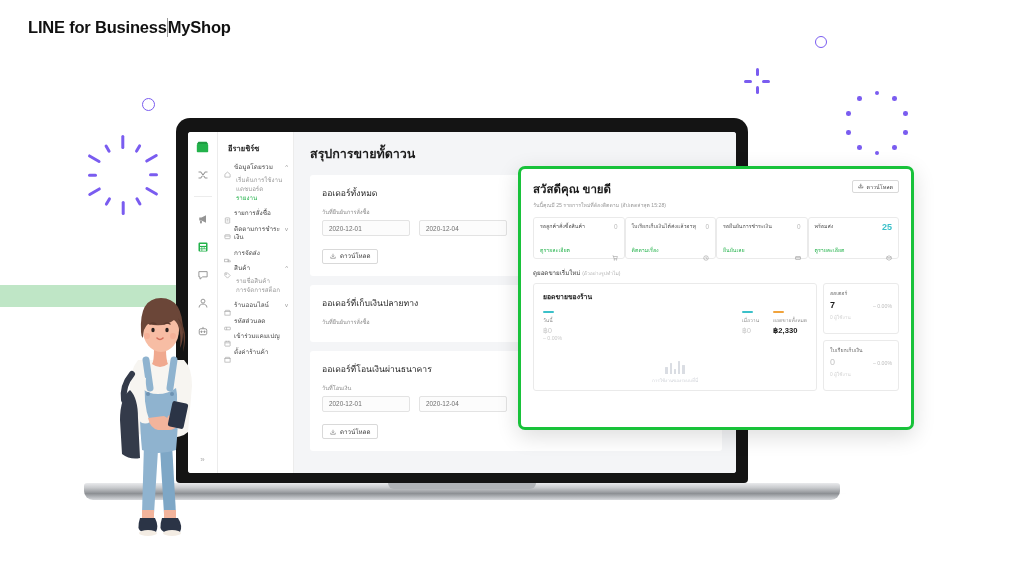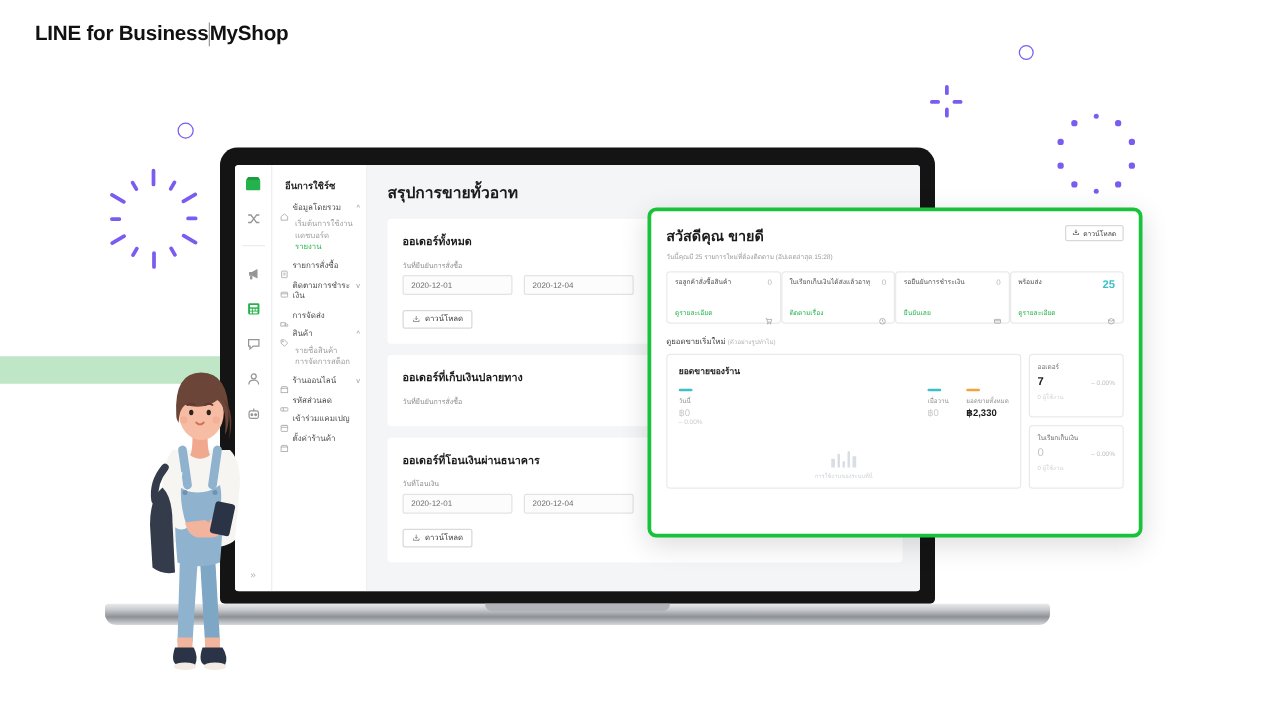--- a/index.html
+++ b/index.html
@@ -55,21 +55,21 @@
   .nav-item .ni-tx { font-size: 6.4px; line-height: 8.4px; color: #4a4a4a; flex: 1; }
   .nav-item .ni-ch { font-size: 6px; color: #9a9a9a; line-height: 8px; }
   .sub { margin: -3px 0 7px 12px; }
   .sub div { font-size: 6.2px; line-height: 9px; color: #9b9b9b; }
   .sub div.on { color: #23b24b; }
 
   
   #main { flex: 1; background: #f4f5f7; padding: 12px 14px 0 16px; overflow: hidden; }
   #pgtitle { font-size: 12.5px; font-weight: 700; color: #1b1b1b; margin-bottom: 11px; }
   .card { background: #fff; border-radius: 3px; padding: 11px 12px 12px 12px; margin-bottom: 9px; }
-  .card h3 { font-size: 8.6px; font-weight: 700; color: #1b1b1b; margin-bottom: 8px; }
+  .card h3 { font-size: 8.6px; font-weight: 400; color: #1b1b1b; margin-bottom: 8px; }
   .card .flabel { font-size: 5.6px; color: #8b8b8b; margin-bottom: 4px; }
   .daterow { display: flex; gap: 9px; margin-bottom: 9px; }
   .dinput { width: 88px; height: 16px; border: 1px solid #e3e3e3; border-radius: 2px; background: #fcfcfc;
             font-size: 6.4px; color: #6d6d6d; display: flex; align-items: center; padding: 0 6px; }
   .dlbtn { display: inline-flex; align-items: center; gap: 4px; border: 1px solid #d9d9d9; border-radius: 2px;
            height: 15px; padding: 0 7px; font-size: 6.2px; color: #333; background: #fff; }
   .dlbtn .dli { width: 6px; height: 6px; opacity: .75; }
 
   
   #popup { position: absolute; left: 518px; top: 166px; width: 396px; height: 264px;
@@ -225,21 +225,21 @@
               <path d="M8 2.5v2.5"></path>
             </svg>
         </div>
         <div style="flex:1"></div>
         <div class="ri" style="margin-bottom:6px">
           <span style="font-size:8px;color:#777">»</span>
         </div>
       </div>
 
       <div id="side">
-        <div class="stitle">อีนการใชิร์ซ</div>
+        <div class="stitle">อีรายชิร์ซ</div>
 
         <div class="nav-item">
           <span class="ni-ic">
             <svg viewBox="0 0 16 16" width="7" height="7" fill="none" stroke="#666" stroke-width="1.6">
                 <path d="M2 7.5 8 2.5l6 5V14H2z"></path>
               </svg>
           </span>
           <span class="ni-tx">ข้อมูลโดยรวม</span>
           <span class="ni-ch">^</span>
         </div>
@@ -331,21 +331,21 @@
             <svg viewBox="0 0 16 16" width="7" height="7" fill="none" stroke="#666" stroke-width="1.6">
                 <rect x="2" y="6" width="12" height="8"></rect>
                 <path d="M2 6l1.5-3h9L14 6"></path>
               </svg>
           </span>
           <span class="ni-tx">ตั้งค่าร้านค้า</span>
         </div>
       </div>
 
       <div id="main">
-        <div id="pgtitle">สรุปการขายทั้วอาท</div>
+        <div id="pgtitle">สรุปการขายทั้ดาวน</div>
 
         <div class="card">
           <h3>ออเดอร์ทั้งหมด</h3>
           <div class="flabel">วันที่ยืนยันการสั่งซื้อ</div>
           <div class="daterow">
             <div class="dinput">2020-12-01</div>
             <div class="dinput">2020-12-04</div>
           </div>
           <div class="dlbtn">
             <span class="dli">

